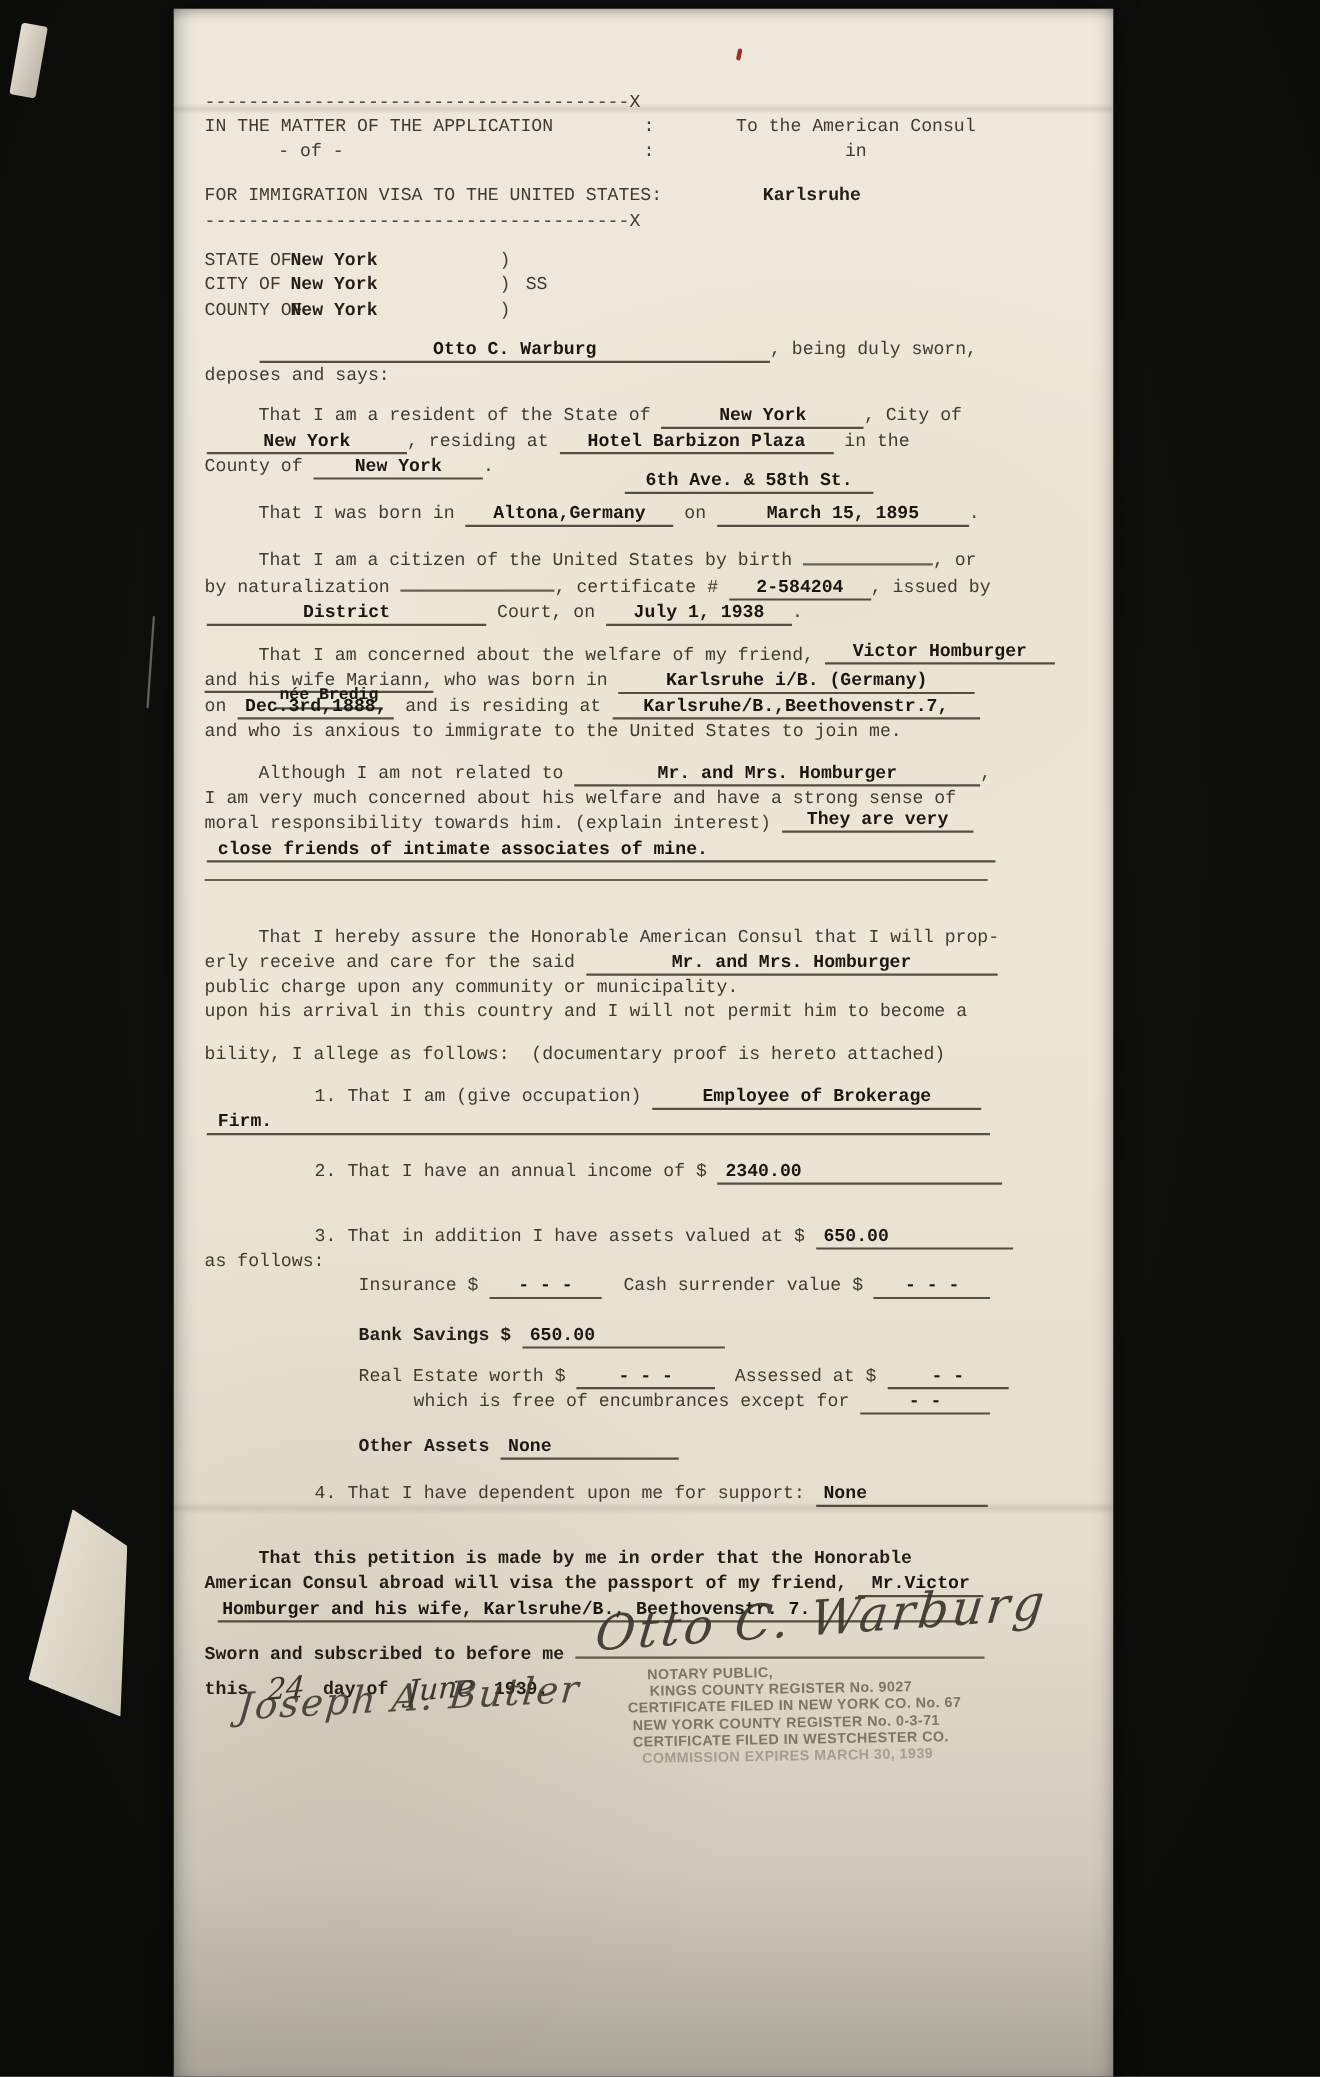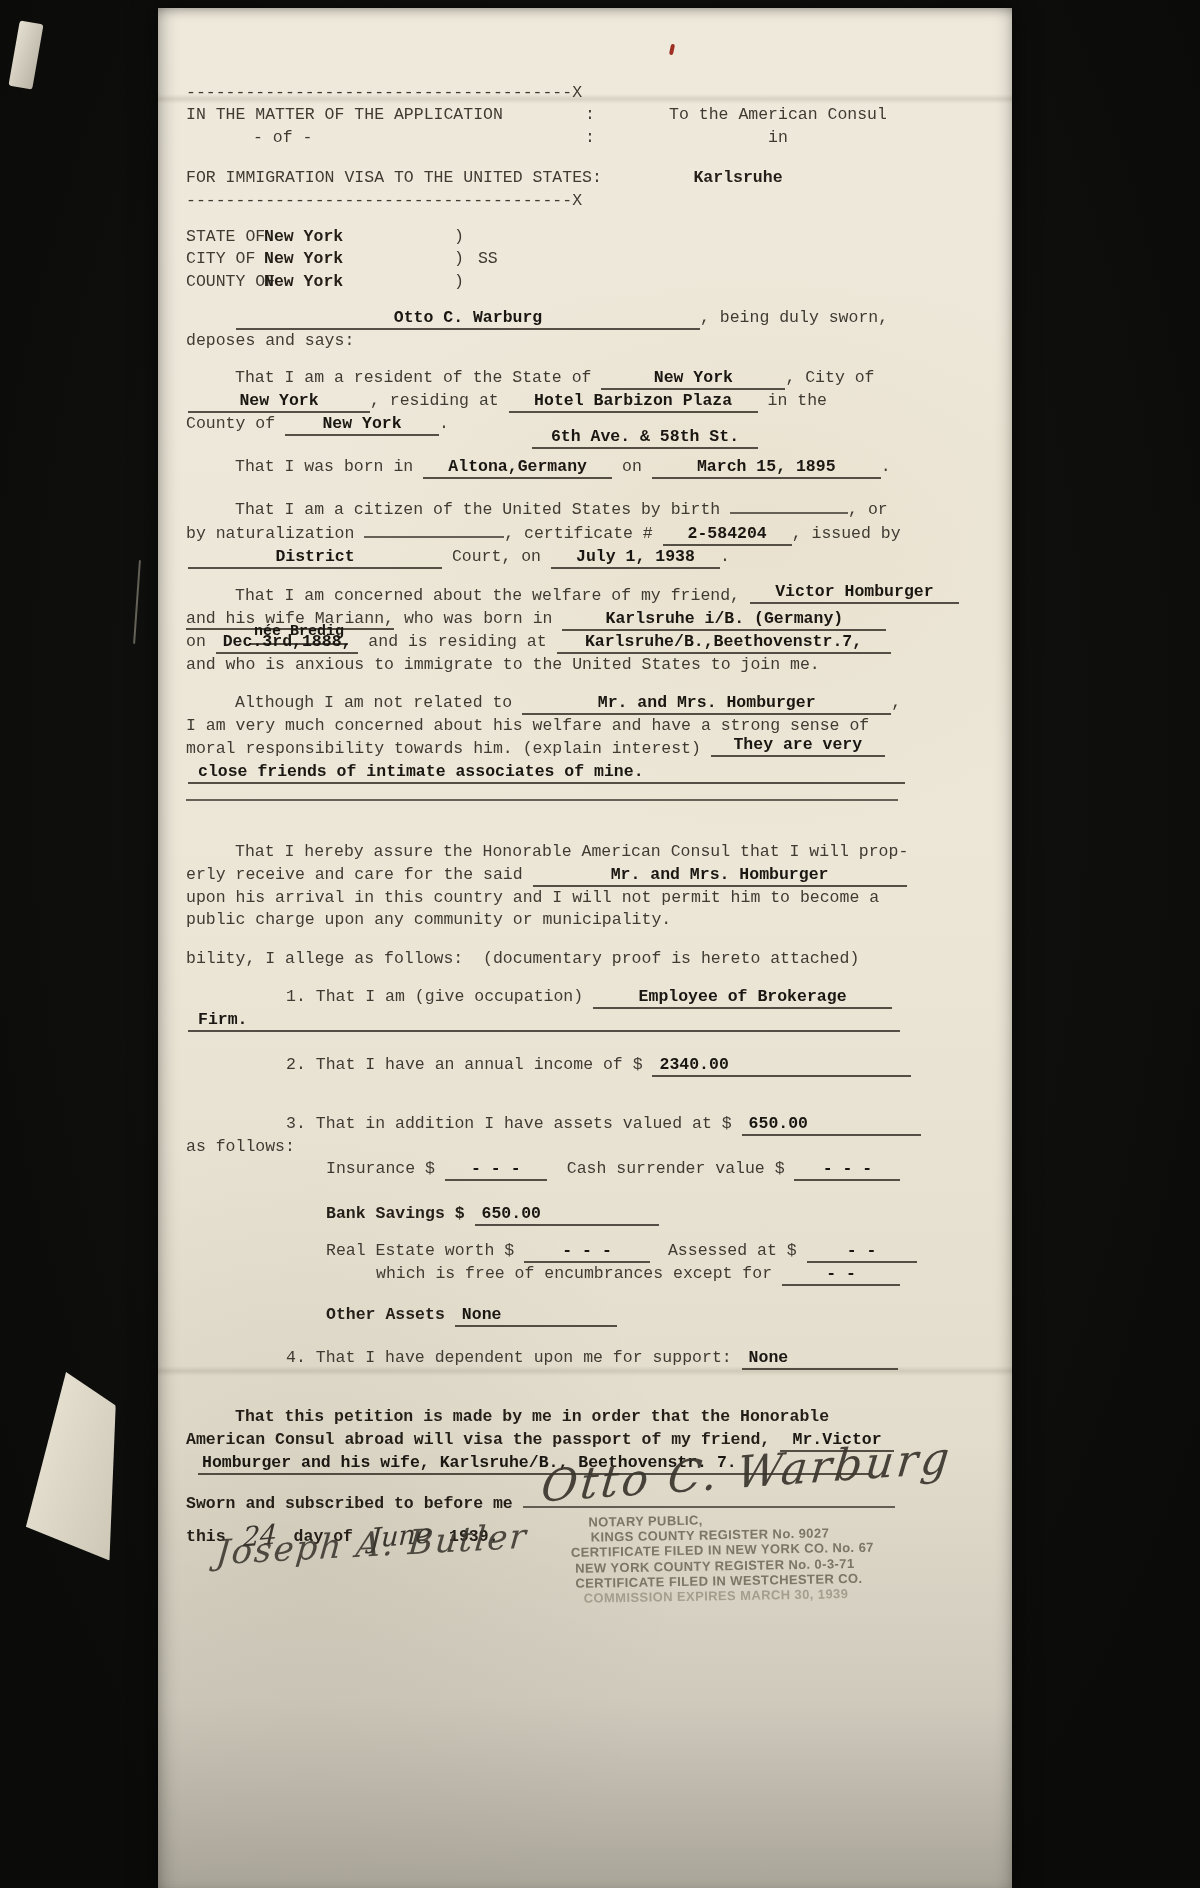--- a/index.html
+++ b/index.html
@@ -53,21 +53,21 @@
   .gap22{margin-top:22px;}
   .gap14{margin-top:14px;}
   .gap18{margin-top:18px;}
   .item4{margin-top:20px;}
   .petition{margin-top:36px;}
   .jurat{margin-top:16px;position:relative;}
   .pl100{padding-left:100px;}
   .pl140{padding-left:140px;}
   .pl190{padding-left:190px;}
   .ml10{margin-left:10px;}
-  .street-insert{position:absolute;left:346px;top:37px;}
+  .street-insert{position:absolute;left:382px;top:37px;}
   .nee-insert{position:absolute;left:64px;top:13px;font-size:15px;font-weight:bold;color:#1a1712;border-bottom:2px solid rgba(58,52,44,.85);padding:0 4px;}
   .hw{font-family:"DejaVu Serif", serif;font-style:italic;color:#3a362e;}
   .hw-inline{display:inline-block;font-family:"DejaVu Serif", serif;font-style:italic;
     font-size:27px;font-weight:normal;color:#3a362e;position:relative;top:4px;
     transform:rotate(-5deg) skewX(-8deg);text-align:center;}
   .sig-main{position:absolute;left:355px;top:-30px;font-size:44px;letter-spacing:3px;
     transform:rotate(-4deg) skewX(-10deg);white-space:nowrap;opacity:.92;z-index:5;font-weight:normal;}
   .sig-notary{position:absolute;left:30px;top:42px;font-size:34px;letter-spacing:2px;
     transform:rotate(-3deg) skewX(-8deg);white-space:nowrap;opacity:.88;z-index:4;font-weight:normal;}
   .stamp{position:absolute;left:375px;top:20px;width:470px;z-index:2;
@@ -151,22 +151,22 @@
         <div class="line ind"><span>Although I am not related to</span> <span class="fill c" style="width:355px">Mr. and Mrs. Homburger</span><span>,</span></div>
         <div class="line"><span>I am very much concerned about his welfare and have a strong sense of</span></div>
         <div class="line"><span>moral responsibility towards him. (explain interest)</span> <span class="fill c raised" style="width:160px">They are very</span></div>
         <div class="line"><span class="fill" style="width:700px;margin-left:2px;padding-left:10px">close friends of intimate associates of mine.</span></div>
         <div class="line"><span class="blank" style="width:712px"></span></div>
       </section>
 
       <section class="assurance">
         <div class="line ind"><span>That I hereby assure the Honorable American Consul that I will prop-</span></div>
         <div class="line"><span>erly receive and care for the said</span> <span class="fill c" style="width:360px">Mr. and Mrs. Homburger</span></div>
+        <div class="line"><span>public charge upon any community or municipality.</span></div>
         <div class="line"><span>upon his arrival in this country and I will not permit him to become a</span></div>
-        <div class="line"><span>public charge upon any community or municipality.</span></div>
       </section>
 
       <section class="proof">
         <div class="line"><span>bility, I allege as follows:  (documentary proof is hereto attached)</span></div>
       </section>
 
       <section>
         <div class="line pl100 item1"><span>1.</span><span class="ml10">That I am (give occupation)</span> <span class="fill c" style="width:285px">Employee of Brokerage</span></div>
         <div class="line"><span class="fill" style="width:695px;margin-left:2px;padding-left:10px">Firm.</span></div>
 

